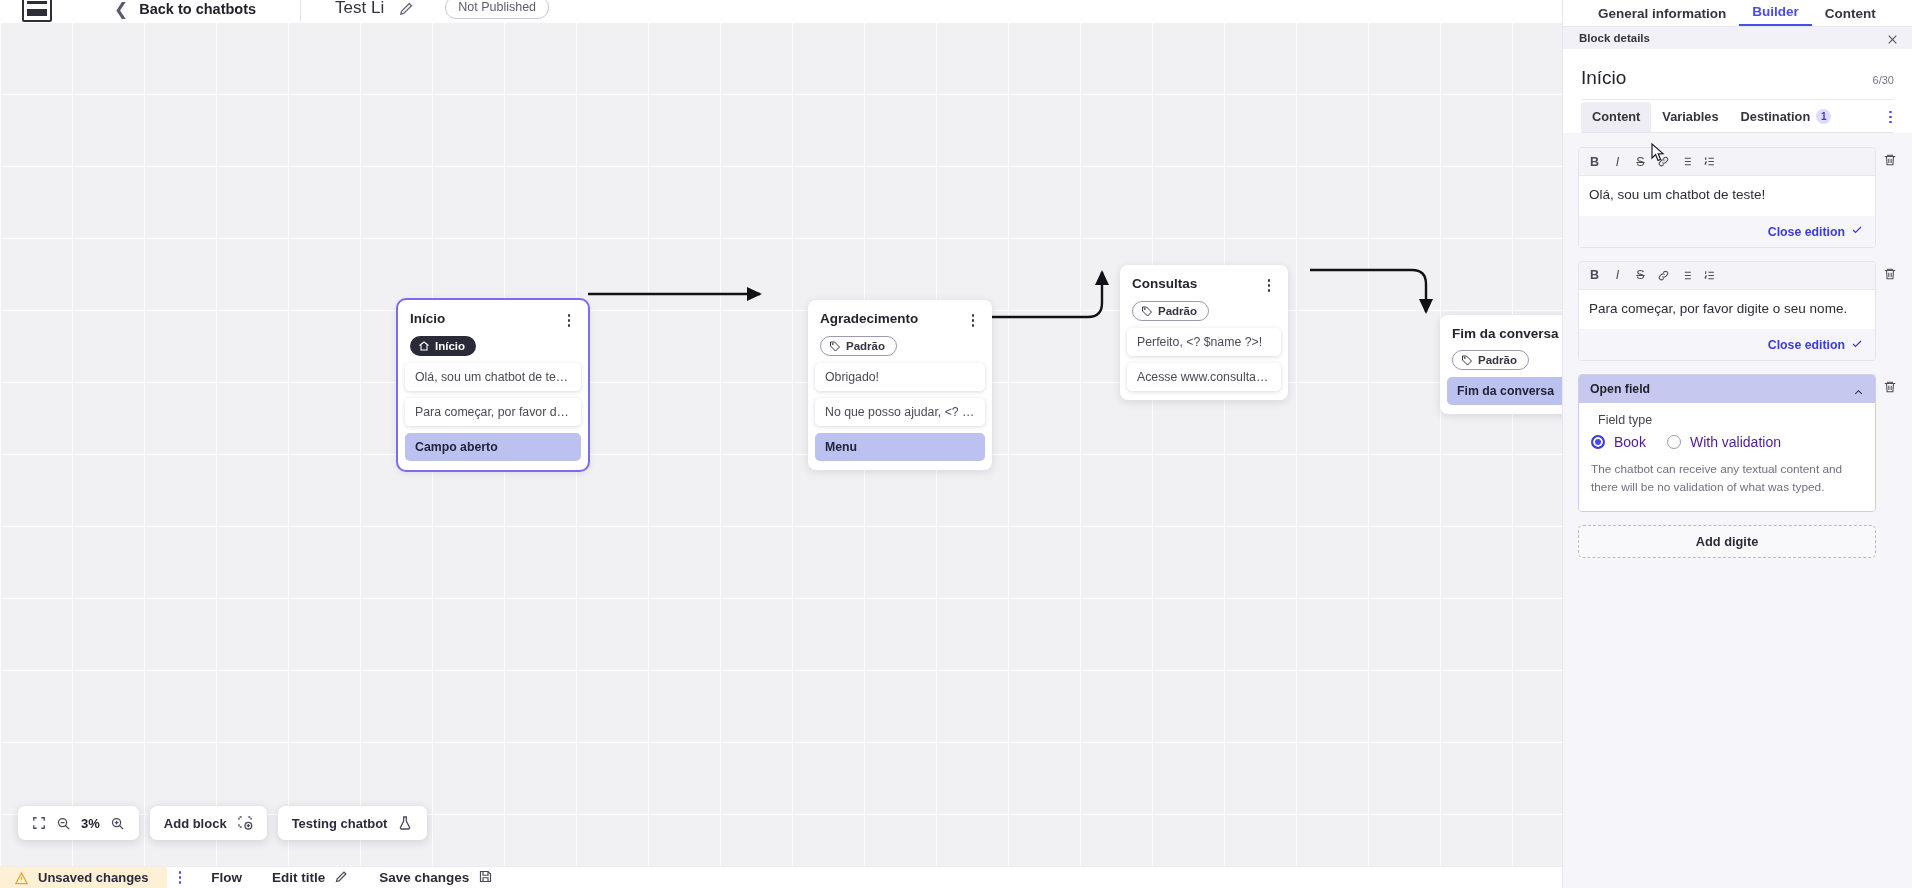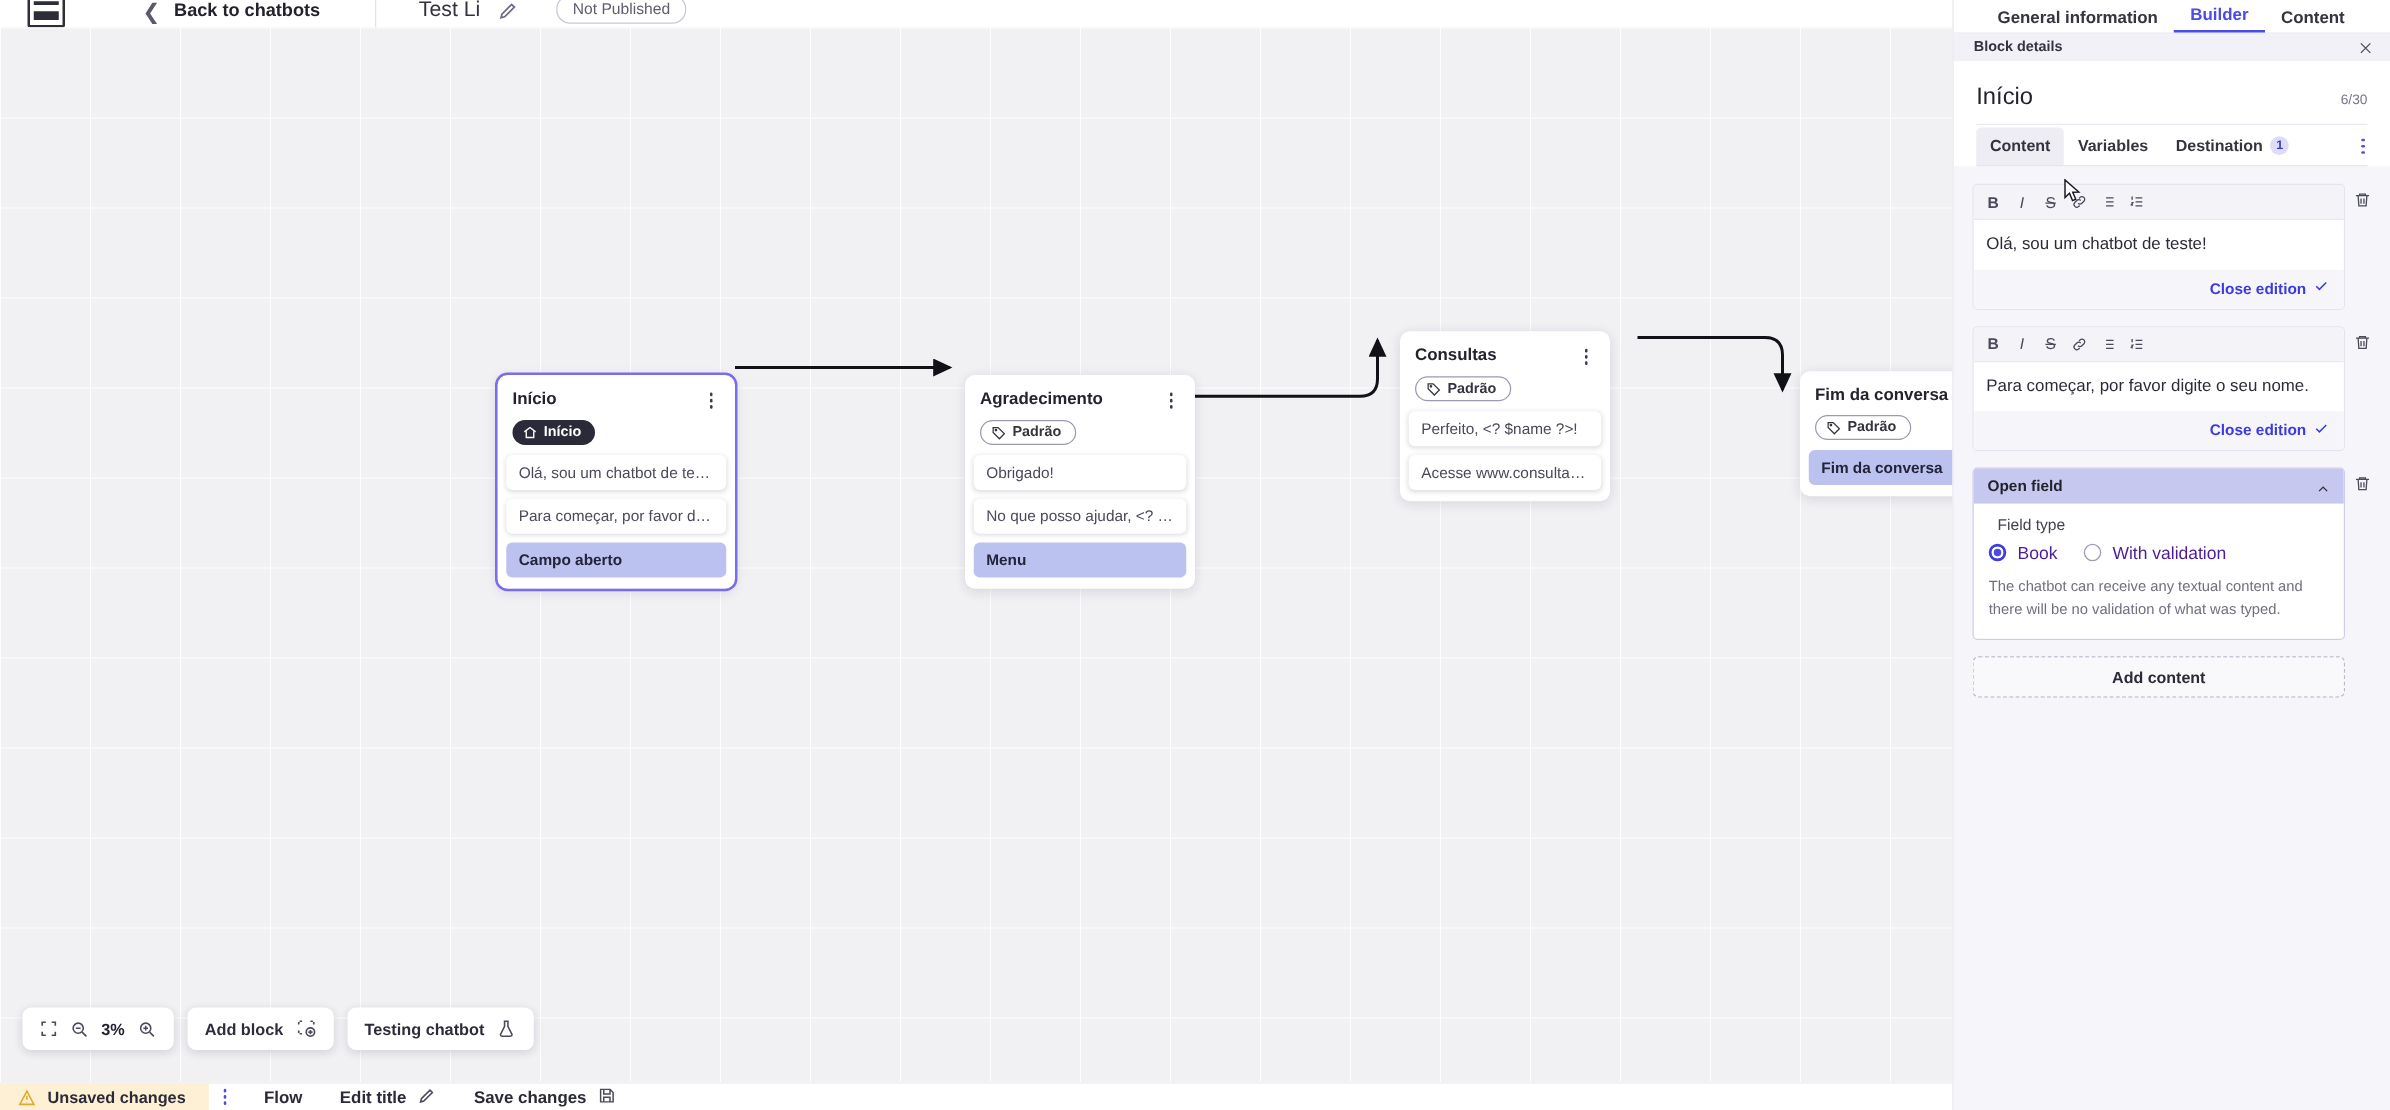--- a/index.html
+++ b/index.html
@@ -312,21 +312,21 @@
               <path d="M6 10v10h12V10"></path>
           </svg>
         </span>
         <span>Início</span>
       </span>
       <div class="msg">Olá, sou um chatbot de teste!</div>
       <div class="msg">Para começar, por favor digite o ...</div>
       <div class="msg hl">Campo aberto</div>
     </div>
 
-    <div class="node" style="left:772px; top:278px; width:184px;">
+    <div class="node" style="left:808px; top:278px; width:184px;">
       <div class="node-head">
         <span class="node-title">Agradecimento</span>
         <span class="kebab">
             <i></i>
             <i></i>
             <i></i>
           </span>
       </div>
       <span class="pill-default">
         <span class="ico-tag">
@@ -357,21 +357,21 @@
             <path d="M3 12V4h8l10 10-8 8L3 12z"></path>
               <circle cx="7.5" cy="8" r="1.2"></circle>
           </svg>
         </span>
         <span>Padrão</span>
       </span>
       <div class="msg">Perfeito, &lt;? $name ?&gt;!</div>
       <div class="msg">Acesse www.consultas.com par...</div>
     </div>
 
-    <div class="node" style="left:1440px; top:275px; width:185px;">
+    <div class="node" style="left:1440px; top:293px; width:185px;">
       <div class="node-head">
         <span class="node-title">Fim da conversa</span>
       </div>
       <span class="pill-default">
         <span class="ico-tag">
           <svg viewBox="0 0 24 24" width="12" height="12" fill="none" stroke="#35353f" stroke-width="2">
             <path d="M3 12V4h8l10 10-8 8L3 12z"></path>
               <circle cx="7.5" cy="8" r="1.2"></circle>
           </svg>
         </span>
@@ -622,21 +622,21 @@
           </div>
         </div>
         <span class="trash">
           <svg viewBox="0 0 24 24" width="14" height="16" fill="none" stroke="currentColor" stroke-width="1.8">
             <path d="M3 6h18M8 6V4h8v2M6 6l1 14h10l1-14M10 10v7M14 10v7"></path>
           </svg>
         </span>
       </div>
 
       <div style="padding-right:21px;">
-        <div class="add-content">Add content</div>
+        <div class="add-content">Add digite</div>
       </div>
     </div>
   </div>
 
   <svg class="cursor-arrow" style="left:1651px; top:143px;" viewBox="0 0 16 20">
     <path d="M1 1 L1 15 L4.6 11.6 L7 17.5 L9.6 16.4 L7.2 10.8 L12 10.6 Z" fill="#ffffff" stroke="#1b1b26" stroke-width="1.2"></path>
   </svg>
 
 </div>
 

